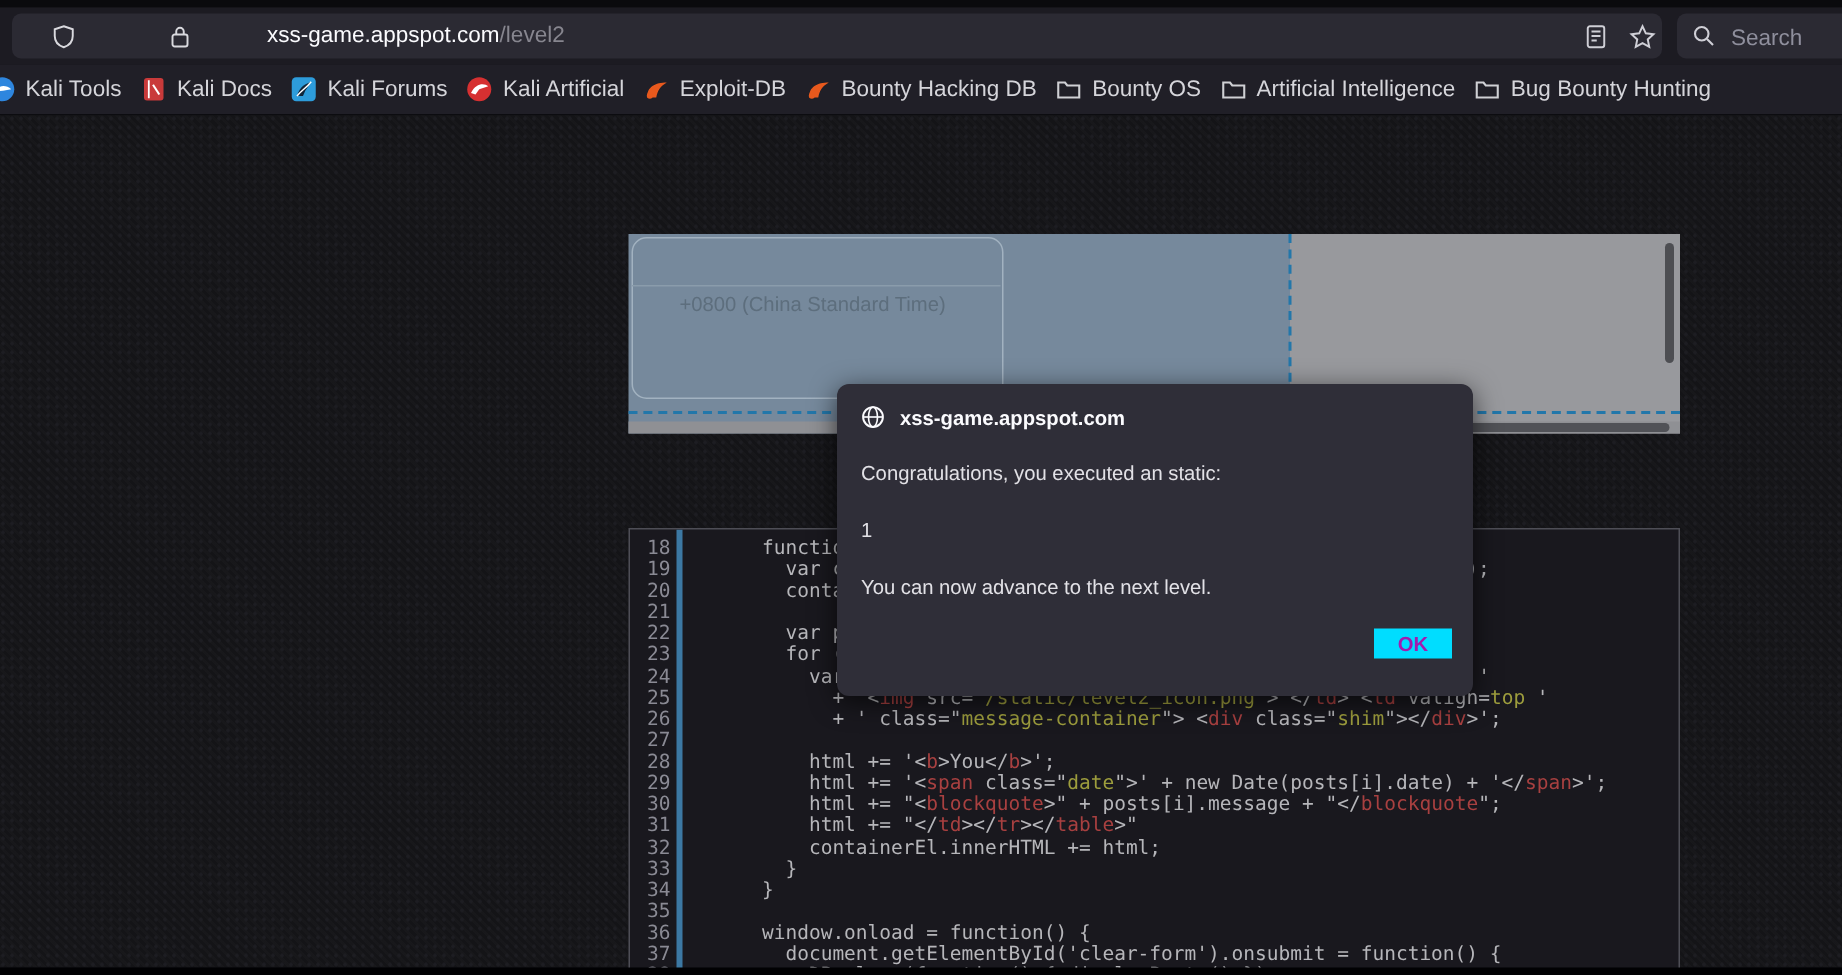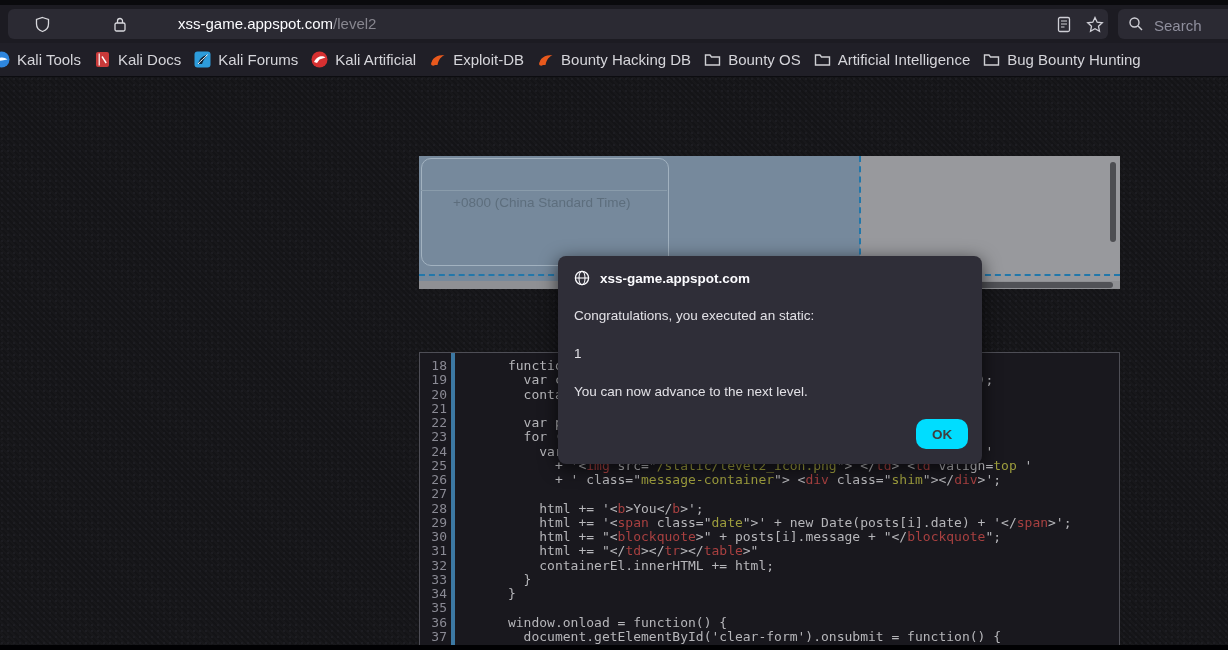--- a/index.html
+++ b/index.html
@@ -62,22 +62,22 @@
   .cp{color:#b6b6ba;} .ct{color:#a84040;} .ca{color:#9d9d3d;}
 
   
   .dialog{position:absolute;left:558px;top:256px;width:424px;height:208px;background:#2f2e38;border-radius:8px;
     box-shadow:0 4px 18px rgba(0,0,0,0.65);z-index:10;color:#e2e1e6;font-size:13.5px;}
   .dlg-header{position:absolute;left:16px;top:14px;display:flex;gap:10px;align-items:center;
     font-weight:bold;color:#fbfbfe;font-size:13.5px;}
   .dlg-l1{position:absolute;left:16px;top:52px;}
   .dlg-l2{position:absolute;left:16px;top:90px;}
   .dlg-l3{position:absolute;left:16px;top:128px;text-align:right;}
-  .ok-btn{position:absolute;left:358px;top:163px;width:52px;height:30px;border:none;border-radius:10px;
-    background:#00ddff;color:#404040;font-weight:bold;font-size:13.5px;font-family:"Liberation Sans",sans-serif;cursor:pointer;}
+  .ok-btn{position:absolute;left:358px;top:163px;width:52px;height:20px;border:none;border-radius:0;
+    background:#00ddff;color:#a21caf;font-weight:bold;font-size:13.5px;font-family:"Liberation Sans",sans-serif;cursor:pointer;}
 </style>
 </head>
 <body>
 
 <div id="stage">
 
   <div class="topstrip"></div>
 
   <div class="toolbar">
     <div class="urlbar">

